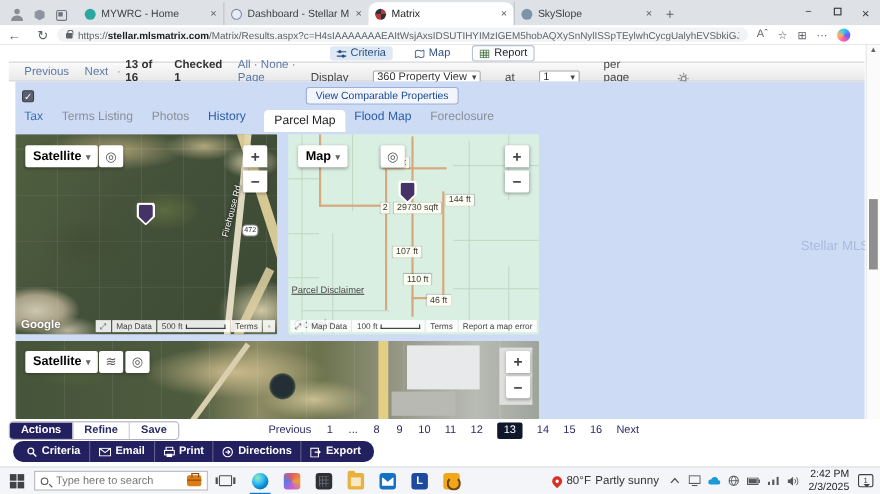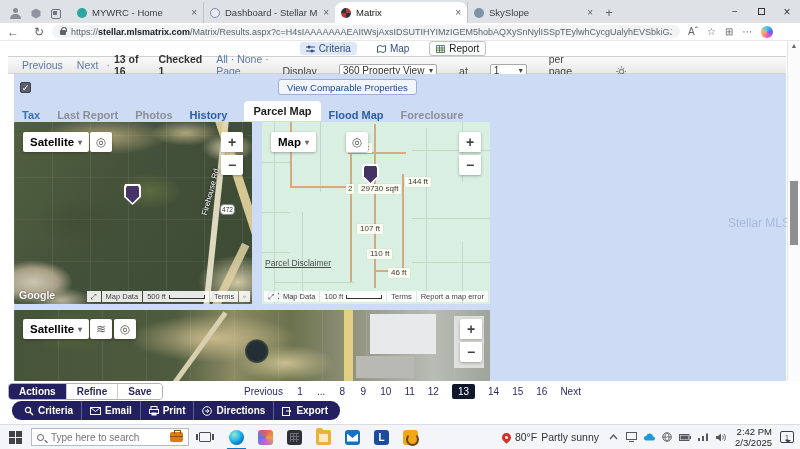--- a/index.html
+++ b/index.html
@@ -58,21 +58,21 @@
   .select{background:#fff;border:1px solid #a9a9a9;border-radius:2px;font-size:10px;color:#333;padding:0 3px;height:13px;display:flex;align-items:center;gap:4px;}
   .select::after{content:"▾";font-size:8px;color:#444;}
   .sel-wide{width:108px;justify-content:space-between;}
   .sel-narrow{width:40px;justify-content:space-between;}
 
   
   .content{position:absolute;left:14px;top:74px;width:772px;height:307px;background:#cddbf5;}
   .hdr-check{position:absolute;left:6px;top:8px;width:11px;height:11px;background:#5a5f6e;border:1px solid #3c4150;border-radius:2px;color:#fff;font-size:9px;line-height:11px;text-align:center;}
   .hdr-addr{position:absolute;left:26px;top:0px;font-size:17px;color:#333844;}
   .viewcomp{position:absolute;left:264px;top:5px;height:16px;padding:0 8px;font-size:9.5px;line-height:15px;color:#17458f;background:#f2f6fc;border:1px solid #9bb0d4;border-radius:3px;}
-  .ltabs{position:absolute;left:8px;top:26px;height:21px;display:flex;align-items:flex-end;font-size:11px;font-weight:bold;}
+  .ltabs{position:absolute;left:8px;top:26px;height:21px;display:flex;align-items:flex-start;font-size:11px;font-weight:normal;}
   .ltab{margin-right:17px;}
   .lt-link{color:#3a70b8;}
   .lt-muted{color:#8a8f98;}
   .lt-strong{color:#2b5ea7;}
   .lt-active{color:#1d1d1d;background:#fff;border-radius:4px 4px 0 0;padding:4px 9px;margin-right:8px;}
 
   
   .map{position:absolute;overflow:hidden;border-radius:1px;}
   .map-btn{position:absolute;background:#fff;box-shadow:0 1px 3px rgba(0,0,0,.3);border-radius:2px;color:#000;font-size:11.5px;font-weight:bold;display:flex;align-items:center;gap:4px;padding:0 7px;height:20px;z-index:5;}
   .map-btn::after{content:"▾";font-size:8px;color:#666;}
@@ -293,21 +293,21 @@
         </svg>
     </div>
   </div>
 
   <div class="content">
     <span class="hdr-check">✓</span>
     <span class="viewcomp">View Comparable Properties</span>
 
     <div class="ltabs">
       <span class="ltab lt-link">Tax</span>
-      <span class="ltab lt-muted">Last Report</span>
+      <span class="ltab lt-muted">Terms Listing</span>
       <span class="ltab lt-muted">Photos</span>
       <span class="ltab lt-strong">History</span>
       <span class="ltab lt-active">Parcel Map</span>
       <span class="ltab lt-strong">Flood Map</span>
       <span class="ltab lt-muted">Foreclosure</span>
     </div>
 
     <div class="map map1">
       <div class="road-v"></div>
       <div class="road-hwy"></div>

